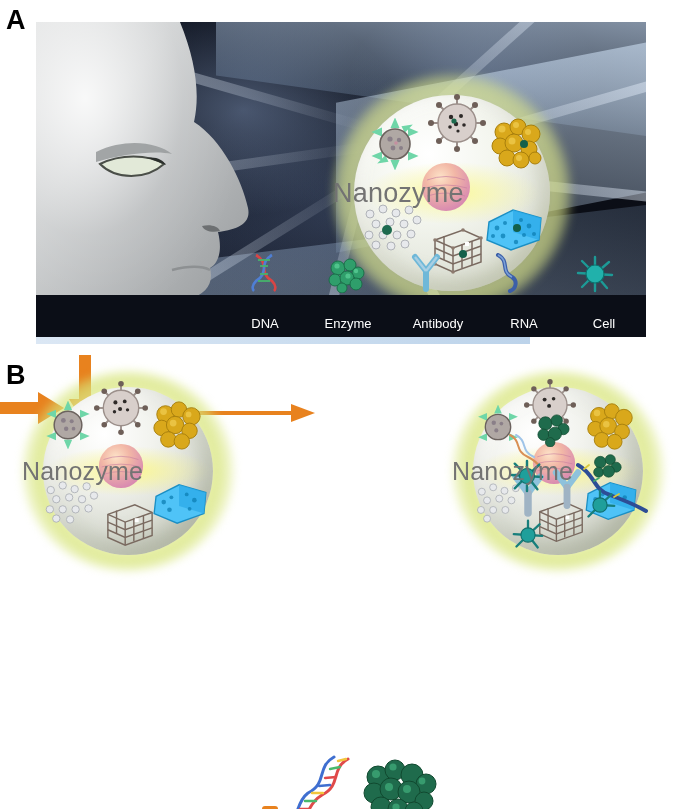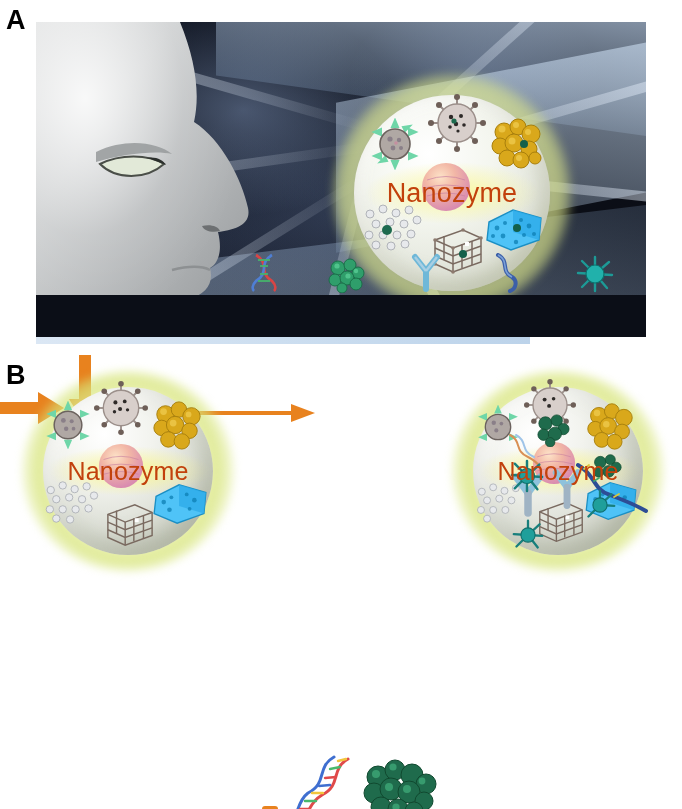--- a/index.html
+++ b/index.html
@@ -96,23 +96,22 @@
     border-radius: 50%;
     background:
       radial-gradient(ellipse 62% 22% at 50% 50%, rgba(250,248,150,0.92) 0%, rgba(250,248,150,0.0) 72%),
       radial-gradient(circle at 38% 30%, #ffffff 0%, #f4f6ef 35%, #e3e6dc 66%, #c9cfbb 100%);
     box-shadow: inset -6px -8px 22px rgba(150,155,125,0.45),
                 inset 5px 6px 16px rgba(255,255,255,0.9);
   }
   .nz-label {
     position: absolute; left: 0; right: 0; top: 50%;
     transform: translateY(-50%);
-    text-align: center;
     font-family: "Liberation Sans", sans-serif;
-    color: #c2410c;
+    color: #737373;
     font-weight: 400;
     letter-spacing: 0.2px;
     white-space: nowrap;
   }
 
   
   .np { position: absolute; }
 
   
   #pa-caption-bar {
@@ -449,20 +448,27 @@
         <line x1="19" y1="19" x2="31" y2="33"></line>
       <line x1="19" y1="19" x2="19" y2="36"></line>
         <line x1="19" y1="19" x2="6" y2="32"></line>
       <line x1="19" y1="19" x2="2" y2="18"></line>
         <line x1="19" y1="19" x2="6" y2="6"></line>
     </g>
     <circle cx="19" cy="19" r="9" fill="#21b1ab" stroke="#0d6f6c" stroke-width="1.2"></circle>
   </svg>
 
   <div id="pa-caption-bar"></div>
+  <div id="pa-caption-row">
+    <div class="pa-caption" style="width:78px;">DNA</div>
+    <div class="pa-caption" style="width:88px;">Enzyme</div>
+    <div class="pa-caption" style="width:92px;">Antibody</div>
+    <div class="pa-caption" style="width:80px;">RNA</div>
+    <div class="pa-caption" style="width:80px;">Cell</div>
+  </div>
 </div>
 <div class="fig" id="pa-blue-strip"></div>
 
 <div class="fig panel-letter" id="panel-b-letter">B</div>
 
 <div id="panel-b">
 
   
   <div id="nz-left">
     <div class="nz-oval-glow"></div>

